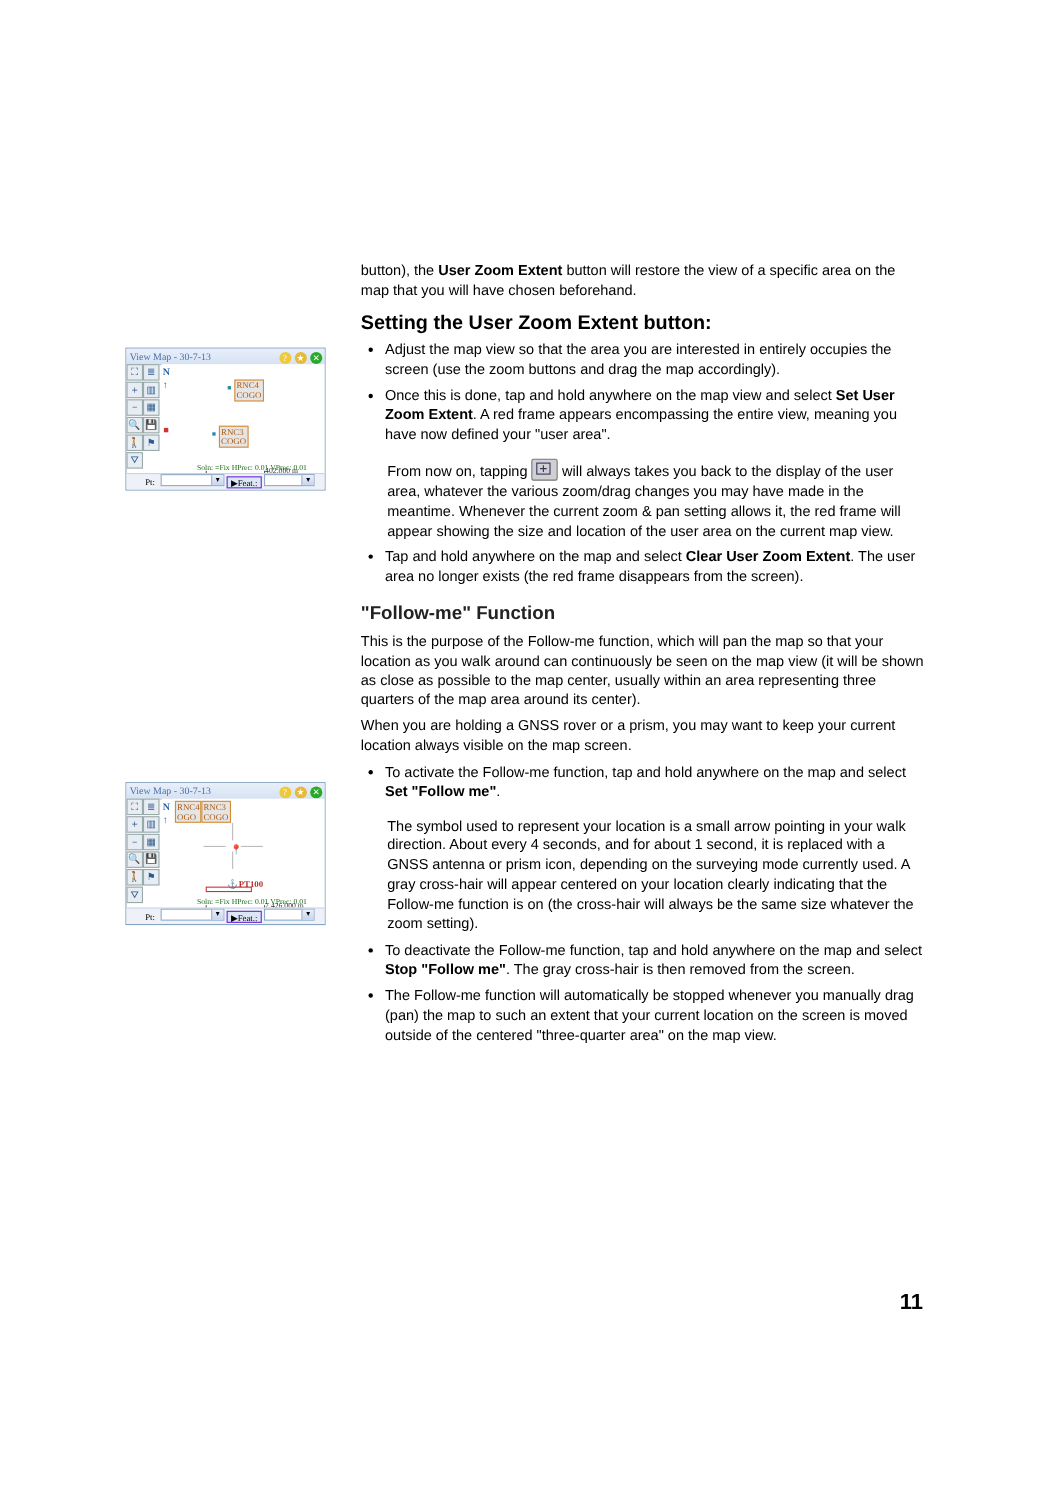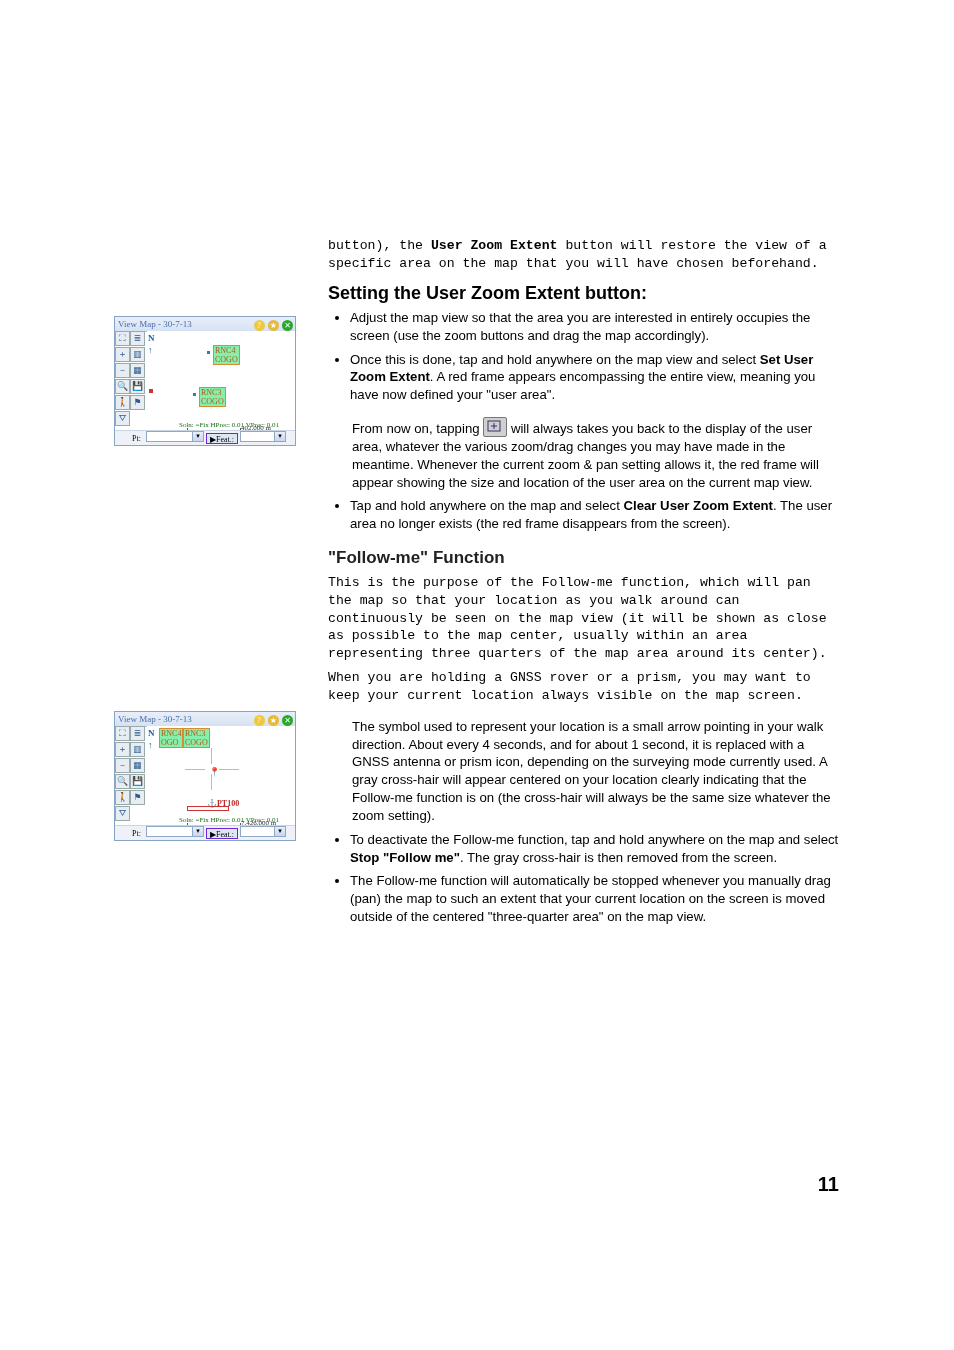--- a/index.html
+++ b/index.html
@@ -20,21 +20,21 @@
     top: 0;
     width: 954px;
     height: 1350px;
   }
   .content {
     position: absolute;
     left: 328px;
     top: 237px;
     width: 512px;
   }
-  .para { margin: 0 0 6px 0; font-family: Liberation Mono, monospace; }
+  .para { margin: 0 0 6px 0; }
   .section-hdr {
     font-weight: bold;
     margin: 8px 0 4px 0;
     font-size: 18px;
   }
   .big-hdr {
     font-family: Arial, Helvetica, sans-serif;
     font-weight: bold;
     font-size: 17px;
     color: #222;
@@ -137,21 +137,21 @@
     font-weight: bold;
     color: #205fa6;
   }
   .lbl {
     position: absolute;
     font-size: 8px;
     color: #b05a12;
     border: 1px solid #d88b32;
     padding: 0 1px;
     line-height: 9px;
-    background: #86efac;
+    background: #e5e5e5;
   }
   .dot {
     position: absolute;
     width: 3px; height: 3px;
     background: #28a;
   }
   .status {
     position: absolute;
     left: 32px; right: 0; bottom: 1px;
     font-size: 7px;
@@ -340,20 +340,25 @@
 
     <ul class="bul">
       <li>
         <span>Tap and hold anywhere on the map and select </span><b>Clear User Zoom Extent</b><span>. The user area no longer exists (the red frame disappears from the screen).</span>
       </li>
     </ul>
 
     <div class="big-hdr">"Follow-me" Function</div>
     <p class="para">This is the purpose of the Follow-me function, which will pan the map so that your location as you walk around can continuously be seen on the map view (it will be shown as close as possible to the map center, usually within an area representing three quarters of the map area around its center).</p>
     <p class="para">When you are holding a GNSS rover or a prism, you may want to keep your current location always visible on the map screen.</p>
+    <ul class="bul">
+      <li>
+        <span>To activate the Follow-me function, tap and hold anywhere on the map and select </span><b>Set "Follow me"</b><span>.</span>
+      </li>
+    </ul>
     <p class="indent">The symbol used to represent your location is a small arrow pointing in your walk direction. About every 4 seconds, and for about 1 second, it is replaced with a GNSS antenna or prism icon, depending on the surveying mode currently used. A gray cross-hair will appear centered on your location clearly indicating that the Follow-me function is on (the cross-hair will always be the same size whatever the zoom setting).</p>
     <ul class="bul">
       <li>
         <span>To deactivate the Follow-me function, tap and hold anywhere on the map and select </span><b>Stop "Follow me"</b><span>. The gray cross-hair is then removed from the screen.</span>
       </li>
       <li>The Follow-me function will automatically be stopped whenever you manually drag (pan) the map to such an extent that your current location on the screen is moved outside of the centered "three-quarter area" on the map view.</li>
     </ul>
 
   </div>
 

